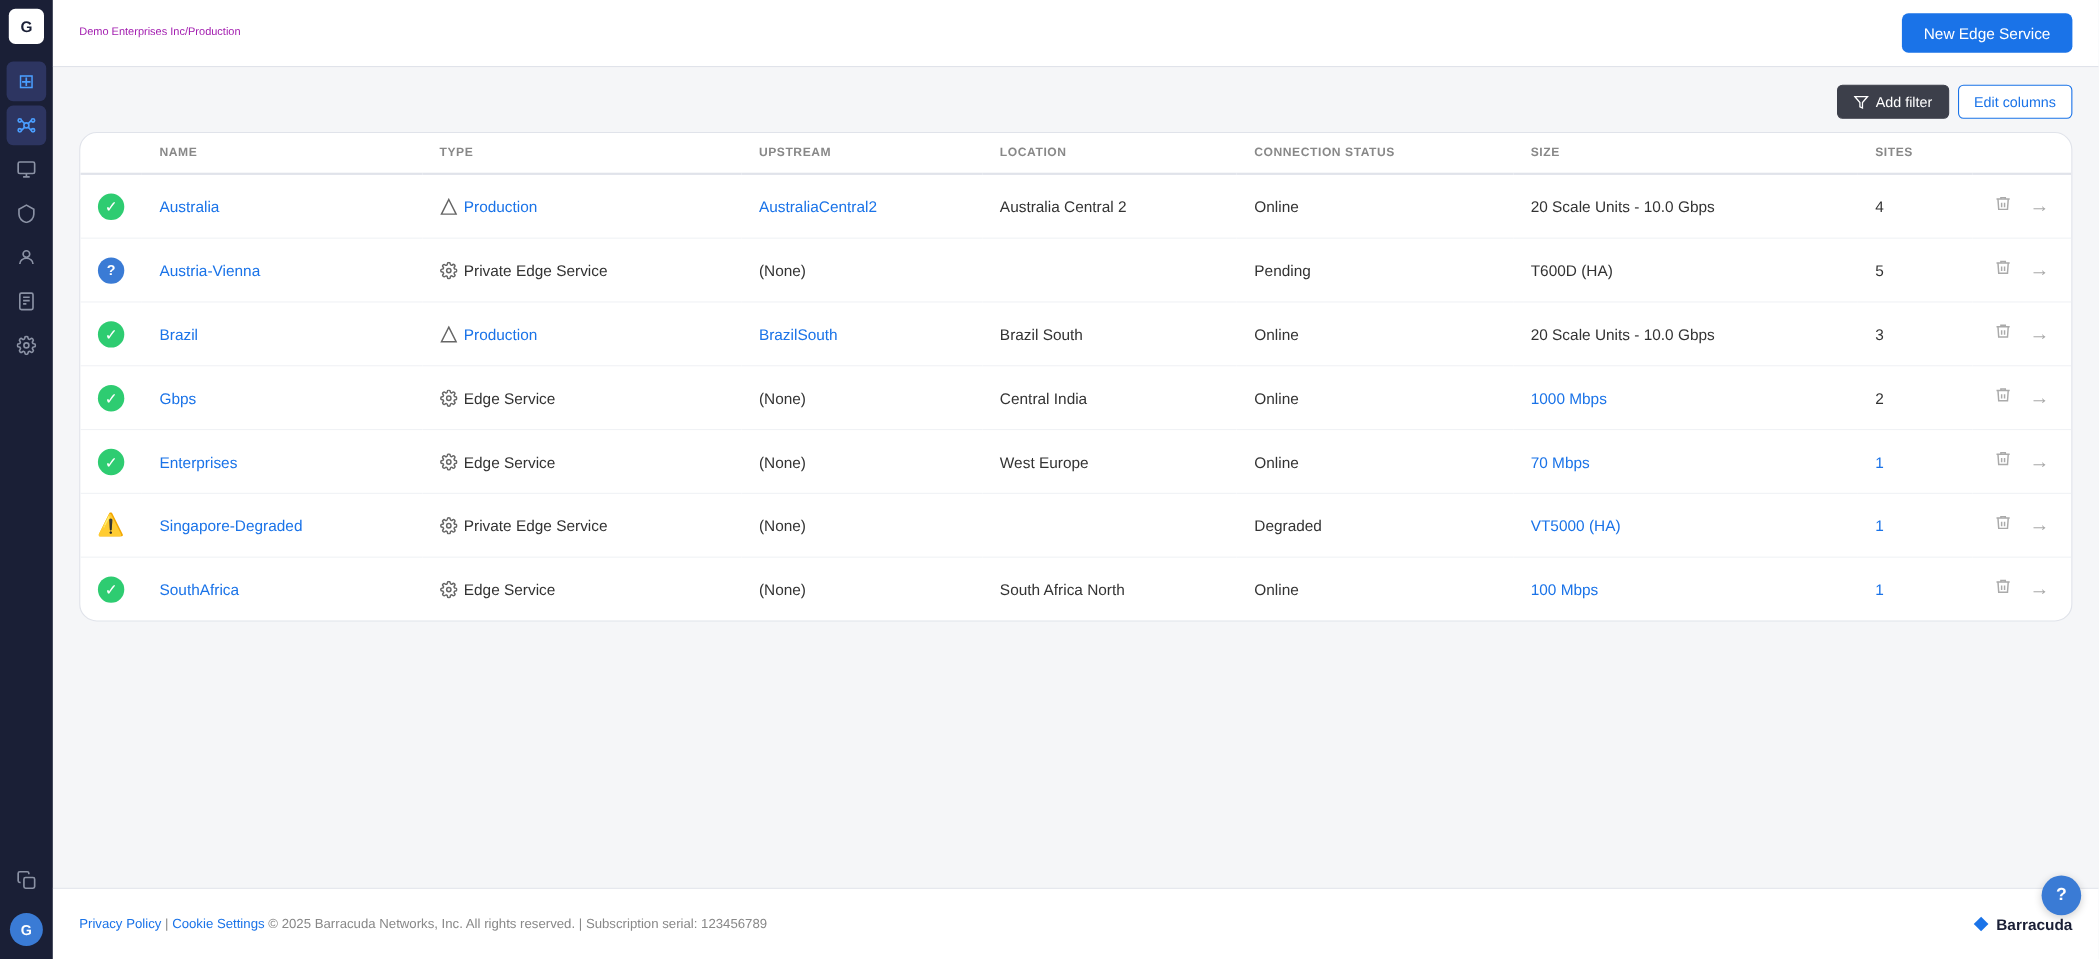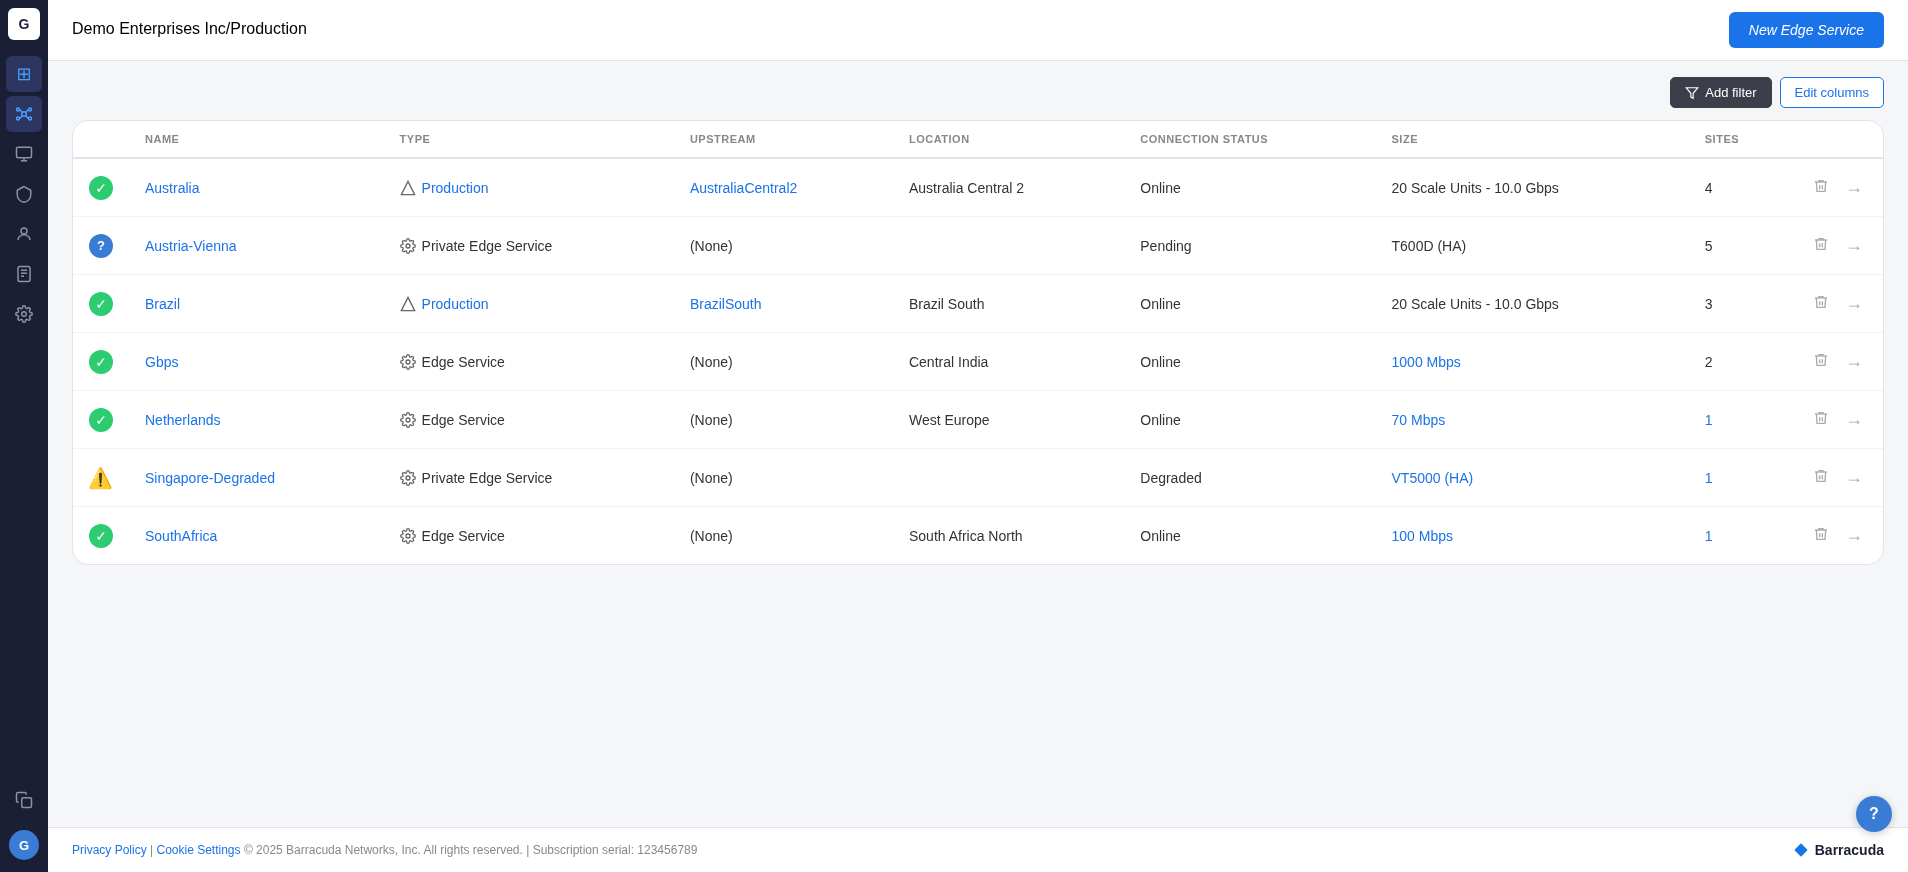--- a/index.html
+++ b/index.html
@@ -63,42 +63,41 @@
       background: #fff;
       border-bottom: 1px solid #e0e3ea;
       padding: 12px 24px;
       display: flex;
       align-items: center;
       justify-content: space-between;
       flex-shrink: 0;
     }
     .header-left {}
     .breadcrumb {
-      font-size: 16px;
-      color: #000000;
+      font-size: 10px;
+      color: #a21caf;
       margin-bottom: 2px;
     }
     .page-title {
       font-size: 22px;
       font-weight: 600;
       color: #1a1f36;
       display: flex;
       align-items: center;
       gap: 8px;
     }
     .new-edge-btn {
       background: #1a73e8;
       color: #fff;
       border: none;
       border-radius: 6px;
       padding: 10px 20px;
       font-size: 14px;
       font-weight: 500;
       cursor: pointer;
-      font-style: italic;
     }
 
     
     .content {
       flex: 1;
       overflow-y: auto;
       padding: 16px 24px;
     }
 
     
@@ -202,21 +201,21 @@
       border: none;
       cursor: pointer;
       font-size: 18px;
       padding: 4px;
     }
 
     
     .footer {
       background: #fff;
       border-top: 1px solid #e0e3ea;
-      padding: 12px 24px;
+      padding: 22px 24px;
       font-size: 12px;
       color: #888;
       display: flex;
       justify-content: space-between;
       align-items: center;
       flex-shrink: 0;
     }
     .footer a { color: #1a73e8; text-decoration: none; }
     .footer-logo { font-size: 14px; font-weight: bold; color: #1a1f36; display: flex; align-items: center; gap: 4px; }
 
@@ -470,21 +469,21 @@
                     </svg>
         </button>
         <button class="nav-btn">→</button>
       </div>
     </td>
   </tr>
             <tr>
     <td class="status-cell">
                 <div class="status-icon-ok">✓</div>
               </td>
-    <td><a class="link" href="#">Netherlands</a></td>
+    <td><a class="link" href="#">Enterprises</a></td>
     <td>
       <div class="type-cell">
                   <svg width="16" height="16" viewBox="0 0 24 24" fill="none" stroke="#666" stroke-width="2">
                     <circle cx="12" cy="12" r="3"></circle>
                     <path d="M19.4 15a1.65 1.65 0 0 0 .33 1.82l.06.06a2 2 0 0 1-2.83 2.83l-.06-.06a1.65 1.65 0 0 0-1.82-.33 1.65 1.65 0 0 0-1 1.51V21a2 2 0 0 1-4 0v-.09A1.65 1.65 0 0 0 9 19.4a1.65 1.65 0 0 0-1.82.33l-.06.06a2 2 0 0 1-2.83-2.83l.06-.06A1.65 1.65 0 0 0 4.68 15a1.65 1.65 0 0 0-1.51-1H3a2 2 0 0 1 0-4h.09A1.65 1.65 0 0 0 4.6 9a1.65 1.65 0 0 0-.33-1.82l-.06-.06a2 2 0 0 1 2.83-2.83l.06.06A1.65 1.65 0 0 0 9 4.68a1.65 1.65 0 0 0 1-1.51V3a2 2 0 0 1 4 0v.09a1.65 1.65 0 0 0 1 1.51 1.65 1.65 0 0 0 1.82-.33l.06-.06a2 2 0 0 1 2.83 2.83l-.06.06A1.65 1.65 0 0 0 19.4 9a1.65 1.65 0 0 0 1.51 1H21a2 2 0 0 1 0 4h-.09a1.65 1.65 0 0 0-1.51 1z"></path>
                   </svg>
                   <span>Edge Service</span>
                 </div>
     </td>
     <td><span>(None)</span></td>

